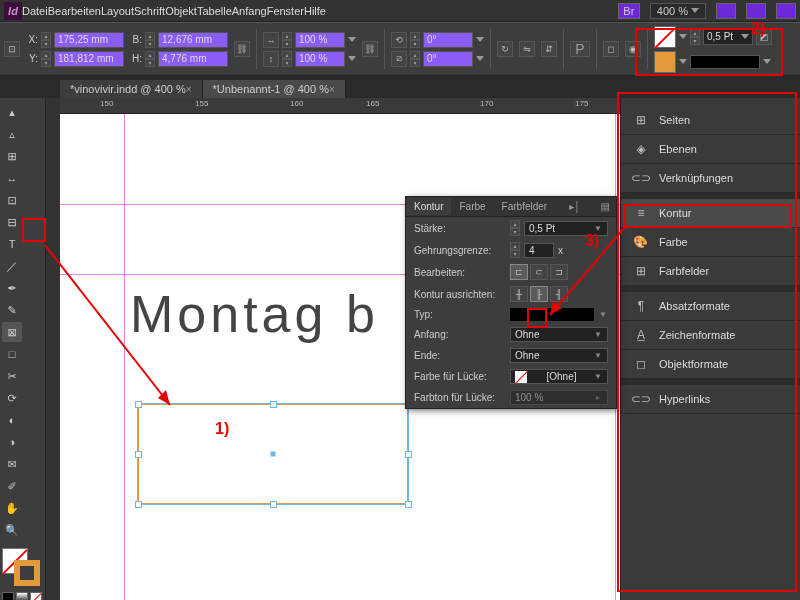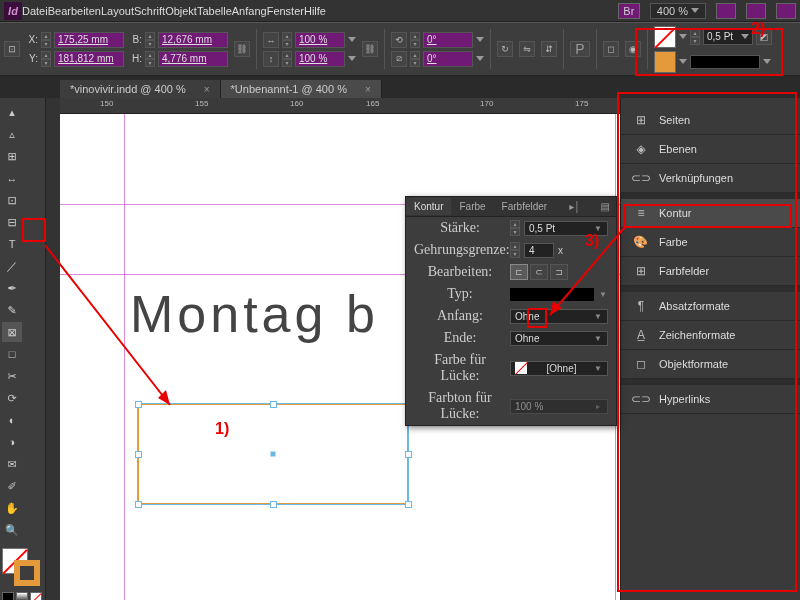--- a/index.html
+++ b/index.html
@@ -4,42 +4,42 @@
 <style>
   * { box-sizing: border-box; margin: 0; padding: 0; font-family: "Segoe UI", Tahoma, sans-serif; }
   body { background: #333333; color: #ccc; font-size: 11px; width: 800px; height: 600px; overflow: hidden; position: relative; }
 
   
   .menubar { height: 22px; background: #333333; display: flex; align-items: center; padding: 0 4px; border-bottom: 1px solid #222; }
   .menubar .logo { width: 18px; height: 18px; background: #3a0d3a; display: flex; align-items: center; justify-content: center; font-weight: bold; font-style: italic; color: #d090d0; font-size: 11px; }
   .menubar span.item { color: #ddd; cursor: default; }
   .menubar .right { margin-left: auto; display: flex; align-items: center; gap: 10px; }
   .menubar .zoom { background: #2a2a2a; border: 1px solid #555; padding: 1px 6px; display: flex; align-items: center; gap: 3px; }
-  .menubar .iconbtn { width: 20px; height: 16px; background: #701a75; border: 1px solid #666; }
+  .menubar .iconbtn { width: 20px; height: 16px; background: #6d28d9; border: 1px solid #666; }
 
   
   .controlbar { background: #3d3d3d; border-top: 1px solid #555; border-bottom: 1px solid #222; padding: 3px 4px; display: flex; align-items: center; gap: 6px; height: 54px; }
   .ctrl-group { display: flex; flex-direction: column; gap: 3px; }
   .ctrl-row { display: flex; align-items: center; gap: 3px; }
   .ctrl-label { font-size: 10px; color: #ccc; width: 12px; text-align: right; }
-  .ctrl-input { background: #701a75; border: 1px solid #555; color: #ddd; font-size: 10px; padding: 1px 3px; width: 70px; height: 16px; display: flex; align-items: center; text-decoration: underline; }
+  .ctrl-input { background: #8b5cf6; border: 1px solid #555; color: #ddd; font-size: 10px; padding: 1px 3px; width: 70px; height: 16px; display: flex; align-items: center; }
   .ctrl-input.sm { width: 50px; }
   .ctrl-spin { width: 10px; height: 16px; background: #444; display: flex; flex-direction: column; }
   .ctrl-spin div { flex: 1; border: 1px solid #555; font-size: 6px; text-align: center; line-height: 6px; color: #999; }
   .sep { width: 1px; height: 40px; background: #555; }
   .swatch-fill { width: 22px; height: 22px; background: #fff; position: relative; border: 1px solid #666; }
   .swatch-fill .slash { position: absolute; width: 140%; height: 2px; background: red; top: 50%; left: -20%; transform: rotate(-45deg); }
   .swatch-stroke { width: 22px; height: 22px; background: #e49a3a; border: 1px solid #666; }
   .stroke-weight { background: #222; border: 1px solid #555; color: #ddd; font-size: 10px; padding: 1px 3px; width: 50px; height: 16px; display: flex; align-items: center; justify-content: space-between; }
   .stroke-style { width: 70px; height: 14px; background: #000; border: 1px solid #555; }
   .smallicon { width: 16px; height: 16px; background: #444; border: 1px solid #555; display: flex; align-items: center; justify-content: center; font-size: 9px; color: #bbb; }
 
   
   .doctabs { height: 22px; background: #2a2a2a; display: flex; align-items: flex-end; padding-left: 60px; gap: 0; }
-  .doctab { background: #3d3d3d; padding: 3px 10px; font-size: 11px; color: #ccc; border-right: 1px solid #222; display: flex; align-items: center; gap: 18px; justify-content: center; }
+  .doctab { background: #3d3d3d; padding: 3px 10px; font-size: 11px; color: #ccc; border-right: 1px solid #222; display: flex; align-items: center; gap: 0; justify-content: center; }
   .doctab.active { background: #4a4a4a; }
   .doctab .close { font-size: 10px; color: #999; }
 
   
   .hruler { position: absolute; left: 60px; right: 180px; height: 16px; background: #3a3a3a; border-bottom: 1px solid #222; top: 98px; font-size: 8px; color: #bbb; display: flex; }
   .hruler div { position: absolute; top: 1px; }
 
   
   .toolbox { position: absolute; left: 0; top: 98px; width: 46px; bottom: 0; background: #3d3d3d; border-right: 1px solid #222; padding: 4px 2px; display: flex; flex-wrap: wrap; gap: 2px; align-content: flex-start; }
   .tool { width: 20px; height: 20px; background: #3d3d3d; display: flex; align-items: center; justify-content: center; font-size: 11px; color: #ccc; border: 1px solid transparent; }
@@ -68,21 +68,21 @@
   .panel-item.active { background: #4a4a4a; }
   .panel-gap { height: 6px; background: #2d2d2d; }
 
   
   .stroke-panel { position: absolute; left: 405px; top: 196px; width: 212px; background: #3d3d3d; border: 1px solid #222; box-shadow: 2px 2px 6px rgba(0,0,0,0.5); }
   .stroke-panel .tabs { display: flex; align-items: center; background: #333; border-bottom: 1px solid #222; height: 20px; }
   .stroke-panel .tabs span { padding: 3px 8px; font-size: 10px; color: #aaa; }
   .stroke-panel .tabs span.active { background: #3d3d3d; color: #ddd; }
   .stroke-panel .tabs .collapse { margin-left: auto; padding: 0 6px; color: #999; font-size: 10px; }
   .stroke-panel .row { display: flex; align-items: center; padding: 3px 8px; gap: 4px; }
-  .stroke-panel .row label { font-size: 14px; color: #ccc; width: 92px; text-align: center; font-family: Liberation Serif, serif; }
+  .stroke-panel .row label { font-size: 10px; color: #ccc; width: 92px; text-align: left; }
   .stroke-panel .row .val { background: #222; border: 1px solid #555; color: #ddd; font-size: 10px; padding: 1px 4px; height: 15px; display: flex; align-items: center; justify-content: space-between; flex: 1; }
   .stroke-panel .row .dd { width: 10px; text-align: center; color: #888; font-size: 8px; }
   .stroke-panel .iconrow { display: flex; gap: 2px; }
   .stroke-panel .ibtn { width: 18px; height: 16px; background: #444; border: 1px solid #555; display: flex; align-items: center; justify-content: center; font-size: 9px; color: #bbb; }
   .stroke-panel .ibtn.sel { background: #5a5a5a; border-color: #888; }
   .stroke-panel .styleprev { height: 13px; background: #000; flex: 1; }
 
   
   .redbox { position: absolute; border: 2px solid #e80000; pointer-events: none; }
   .redtext { position: absolute; color: #e80000; font-size: 16px; font-weight: bold; pointer-events: none; }
@@ -386,20 +386,28 @@
     </div>
   <div class="row">
       <label>Bearbeiten:</label>
       <div class="iconrow">
         <div class="ibtn sel">⊏</div>
         <div class="ibtn">⊂</div>
         <div class="ibtn">⊐</div>
       </div>
     </div>
   <div class="row">
+      <label>Kontur ausrichten:</label>
+      <div class="iconrow">
+        <div class="ibtn">╫</div>
+        <div class="ibtn sel">╟</div>
+        <div class="ibtn">╢</div>
+      </div>
+    </div>
+  <div class="row">
       <label>Typ:</label>
       <div class="styleprev"></div>
       <span class="dd">▼</span>
     </div>
   <div class="row">
       <label>Anfang:</label>
       <div class="val">
         <span>Ohne</span>
         <span class="dd">▼</span>
       </div>

